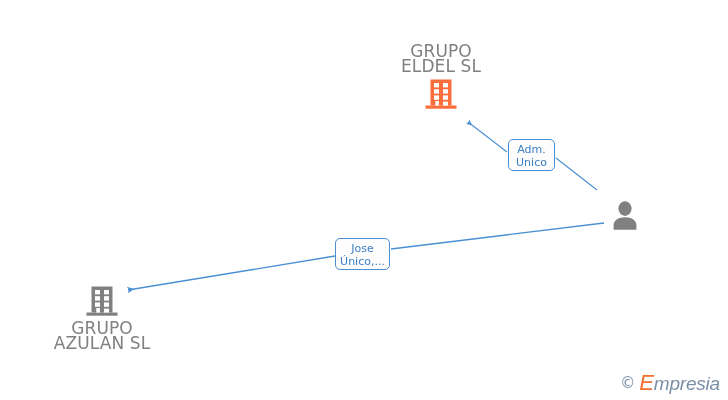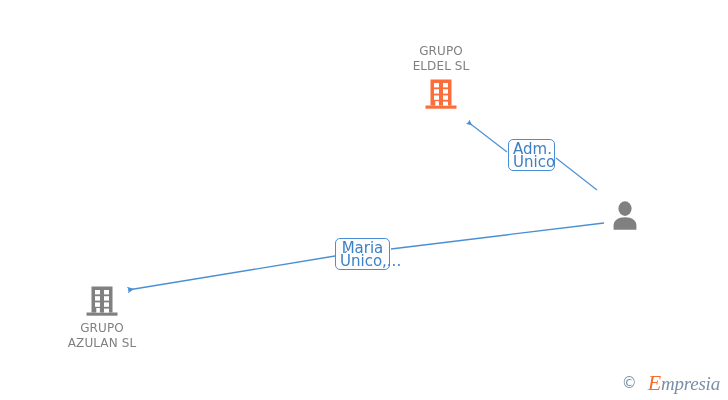--- a/index.html
+++ b/index.html
@@ -32,21 +32,21 @@
 
   
   .node {
     position: absolute;
     width: 140px;
     margin-left: -70px;
     text-align: center;
     user-select: none;
   }
   .node-label {
-    font-size: 12px;
+    font-size: 17px;
     line-height: 14.5px;
     color: #808080;
     letter-spacing: 0.1px;
     white-space: pre-line;
   }
   .node-label.above {
     margin-bottom: 4px;
   }
   .node-label.below {
     margin-top: 3px;
@@ -58,21 +58,21 @@
   }
 
   
   .relation-chip {
     position: absolute;
     box-sizing: border-box;
     background: #fdfdfd;
     border: 1px solid #4a8fd4;
     border-radius: 5px;
     color: #3c7fc4;
-    font-size: 15px;
+    font-size: 11px;
     line-height: 13px;
     text-align: center;
     padding: 3px 4px 3px 4px;
     white-space: pre-line;
     box-shadow: 0 0 0 0 rgba(0,0,0,0);
   }
 
   
   #watermark {
     position: absolute;
@@ -82,27 +82,26 @@
     align-items: center;
     gap: 4px;
     user-select: none;
   }
   #watermark .copy {
     font-size: 15px;
     color: #7a8fa6;
     line-height: 1;
   }
   #watermark .brand {
-    font-family: Liberation Serif, serif;
+    font-family: Liberation Sans, sans-serif;
     font-style: italic;
     font-size: 19px;
     line-height: 1;
     color: #7a8fa6;
     letter-spacing: -0.2px;
-    margin-left: 7px;
   }
   #watermark .brand .cap {
     color: #f07030;
     font-size: 22px;
   }
 </style>
 </head>
 <body>
 
 <div id="graph-canvas">
@@ -178,21 +177,21 @@
         </g>
       </svg>
     </span>
     <div class="node-label below">GRUPO
 AZULAN SL</div>
   </div>
 
   <div class="relation-chip" style="left:508px; top:139px; width:47px; height:32px;">Adm.
 Unico</div>
 
-  <div class="relation-chip" style="left:335px; top:238px; width:55px; height:32px;">Maria
+  <div class="relation-chip" style="left:335px; top:238px; width:55px; height:32px;">Jose
 Único,...</div>
 
   <div id="watermark">
     <span class="copy">©</span>
     <span class="brand"><span class="cap">E</span><span>mpresia</span></span>
   </div>
 
 </div>
 
 </body></html>

